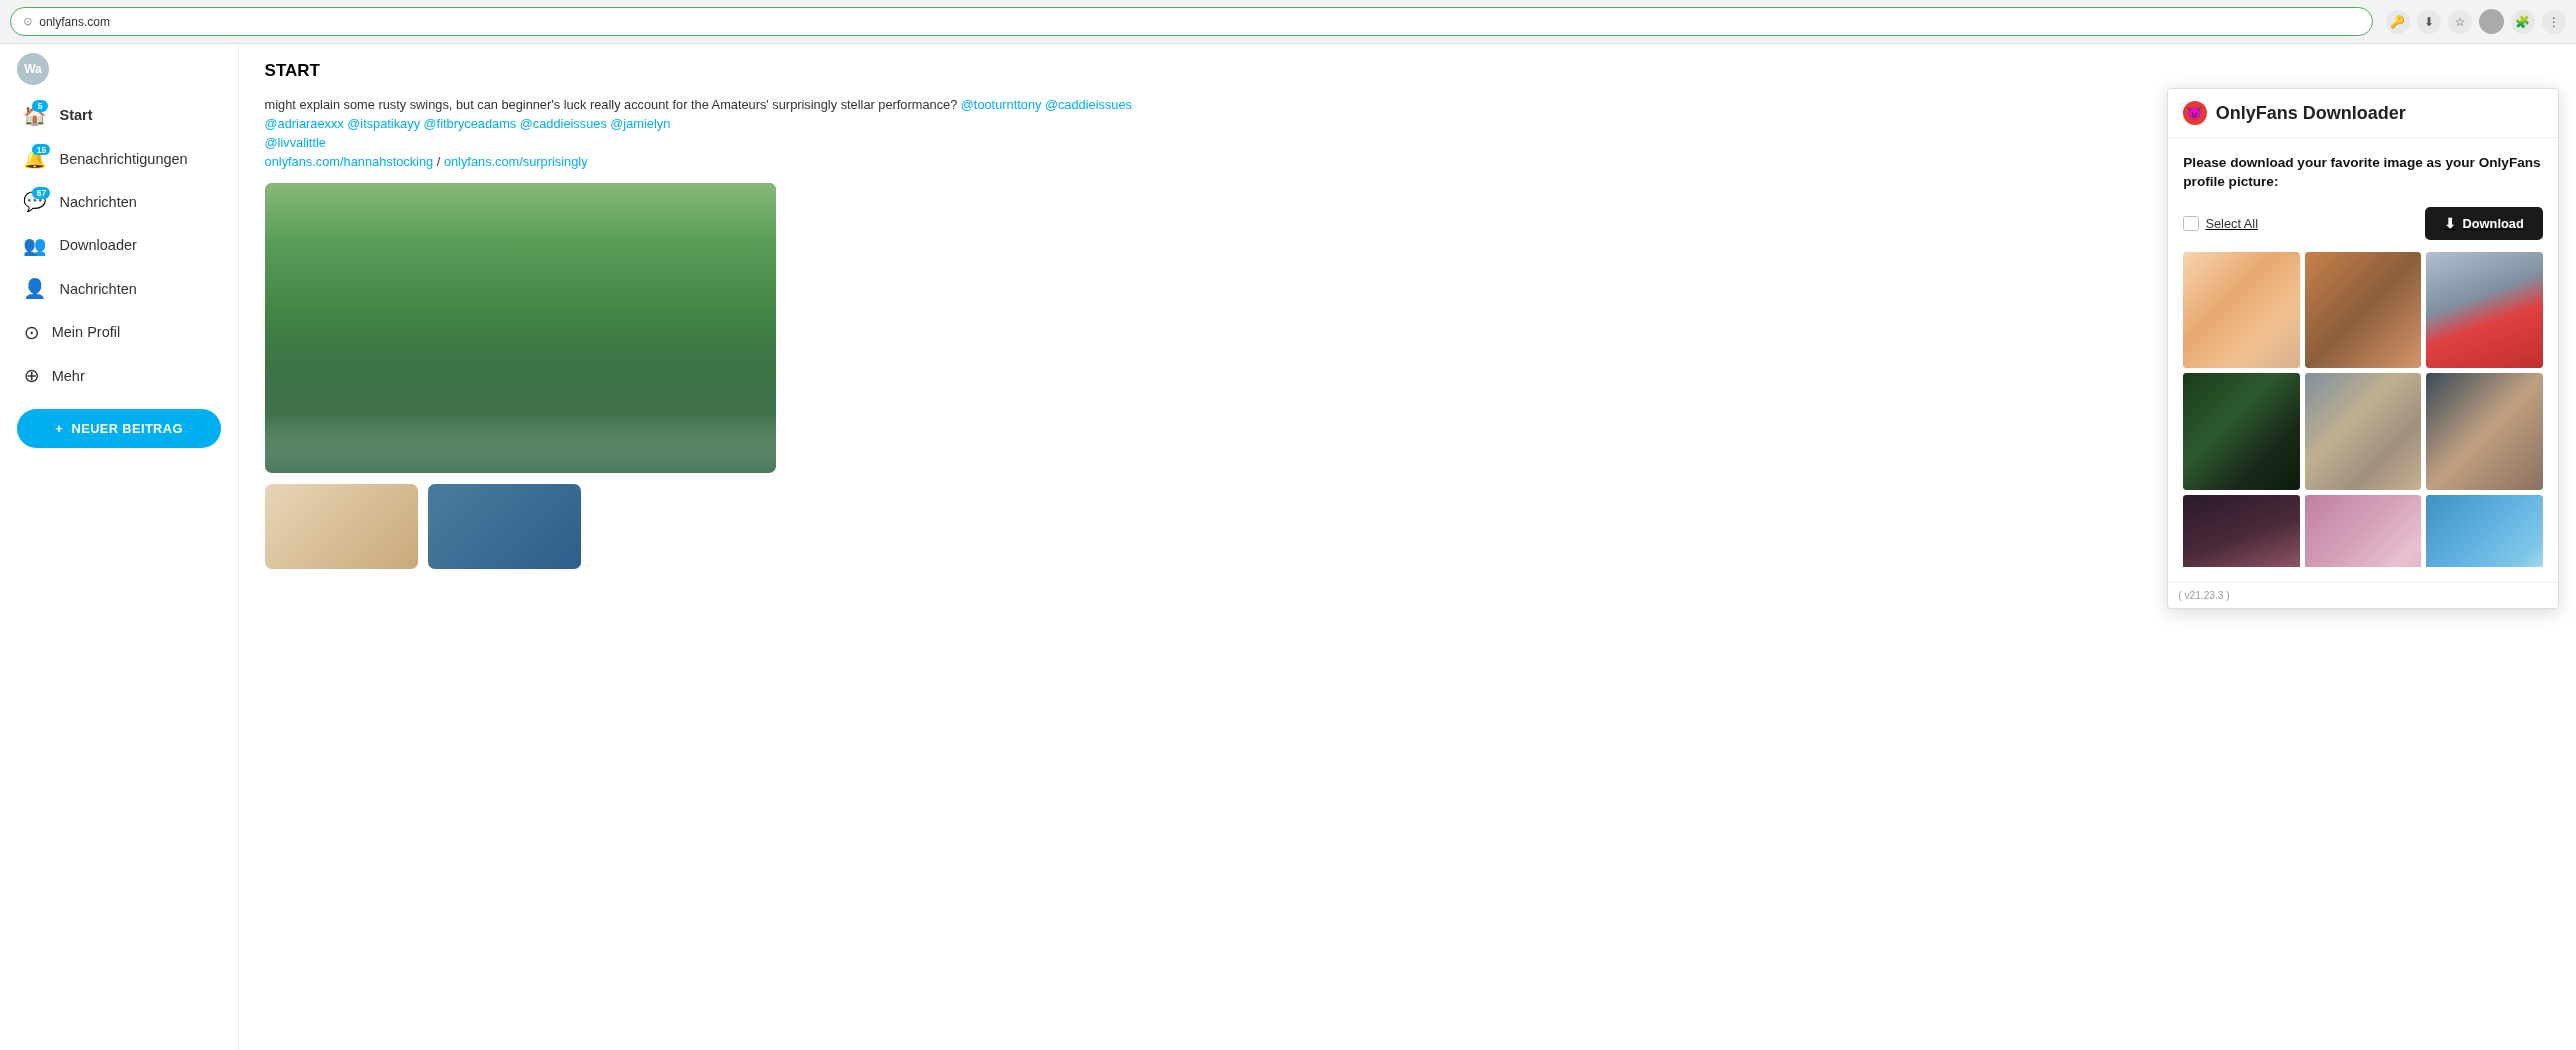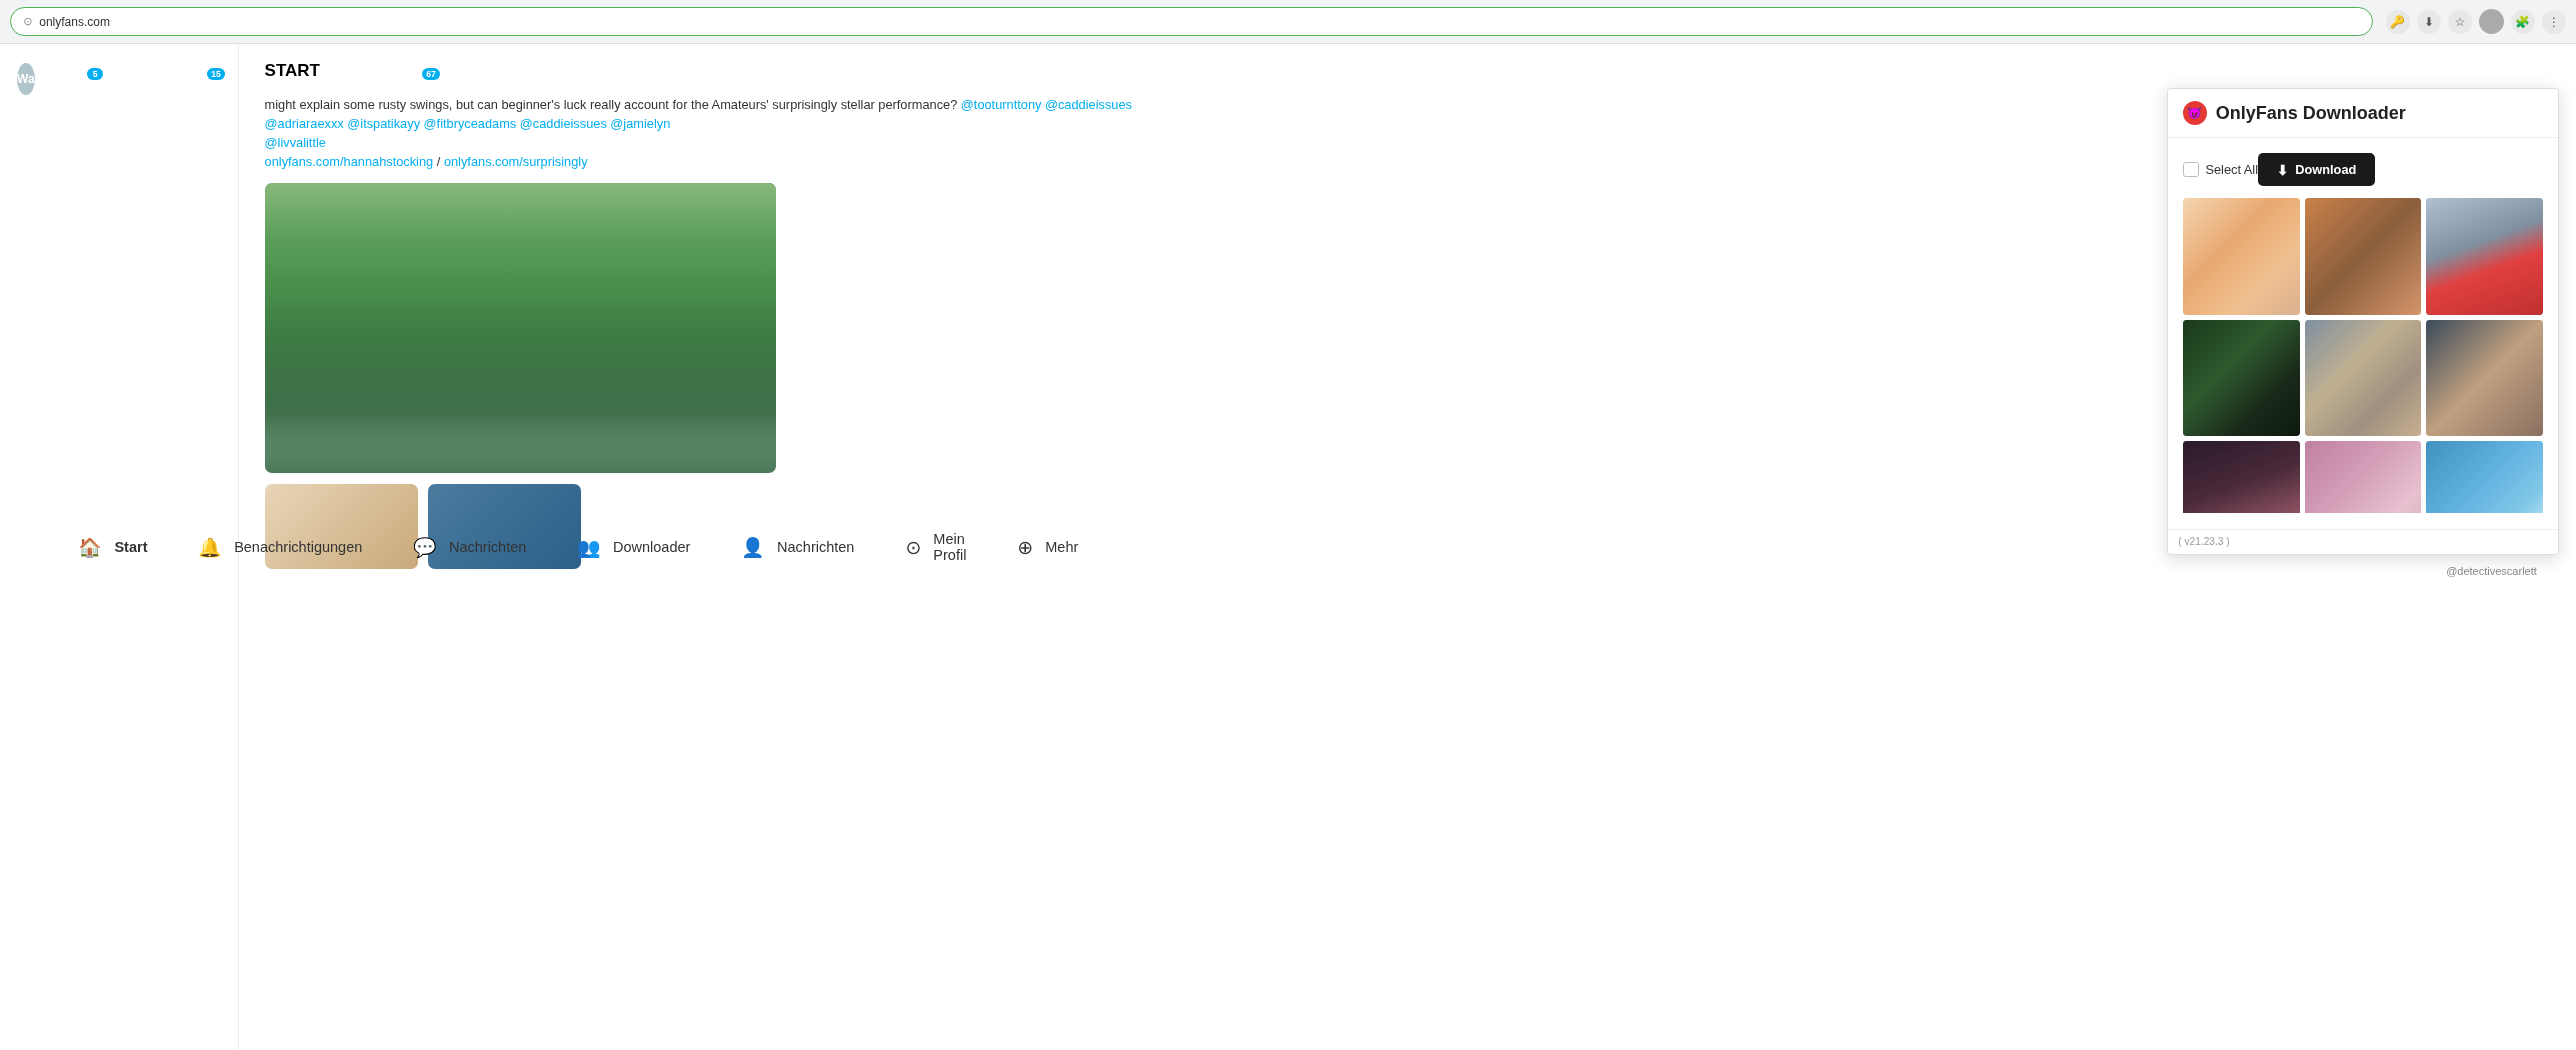--- a/index.html
+++ b/index.html
@@ -35,23 +35,23 @@
 
     
     .main-layout { display: flex; height: calc(100vh - 44px); }
 
     
     .sidebar {
       width: 239px;
       min-width: 239px;
       background: #fff;
       border-right: 0.9px solid #eee;
-      padding: 19px 0;
+      padding: 9px 0;
       display: flex;
-      flex-direction: row;
+      flex-direction: column;
       gap: 3.4px;
     }
     .sidebar-avatar {
       width: 32px; height: 32px; border-radius: 50%;
       background: #b0c4cc;
       display: flex; align-items: center; justify-content: center;
       font-weight: 600; font-size: 12px; color: #fff;
       margin: 0 17px 6.8px 17px;
     }
     .sidebar-item {
@@ -164,22 +164,23 @@
     .panel-title { font-size: 18px; font-weight: 600; color: #222; }
     .panel-body { padding: 15.3px; }
     .panel-description {
       font-size: 13.6px;
       font-weight: 700;
       color: #111;
       line-height: 1.4;
       margin-bottom: 15.3px;
     }
     .panel-controls {
-      display: flex; align-items: center; 
+      display: flex; align-items: center; justify-content: space-between;
       margin-bottom: 12px;
+      text-decoration: underline;
     }
     .select-all-area { display: flex; align-items: center; gap: 6.8px; }
     .checkbox {
       width: 15.3px; height: 15.3px;
       border: 1.7px solid #bbb;
       border-radius: 2.6px;
       background: #fff;
       cursor: pointer;
     }
     .select-all-label { font-size: 12.8px; color: #333; }
@@ -342,20 +343,21 @@
 
   <div class="overlay-panel">
     <div class="panel-header">
       <div class="panel-icon">
         <span>😈</span>
       </div>
       <span class="panel-title">OnlyFans Downloader</span>
     </div>
 
     <div class="panel-body">
+      <div class="panel-description">Please download your favorite image as your OnlyFans profile picture:</div>
 
       <div class="panel-controls">
         <div class="select-all-area">
           <div class="checkbox"></div>
           <span class="select-all-label">Select All</span>
         </div>
         <button class="download-btn">
           <span class="download-icon">⬇</span>
           <span>Download</span>
         </button>

